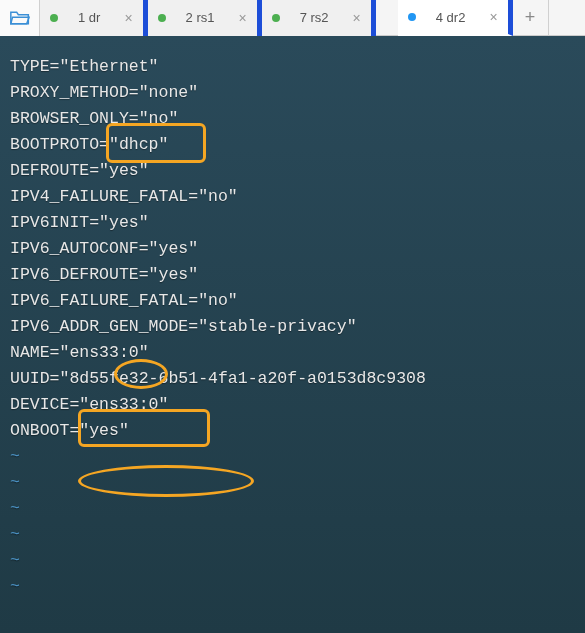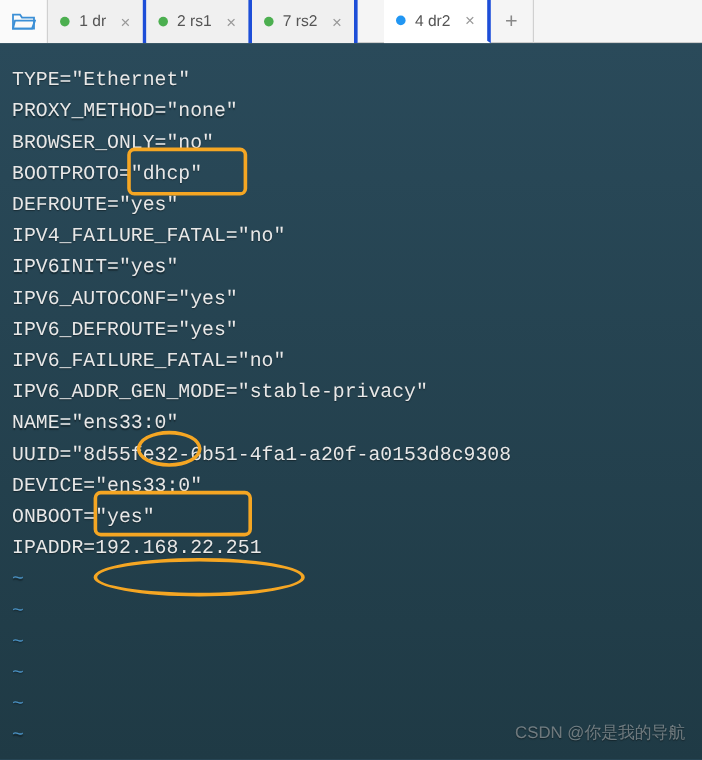--- a/index.html
+++ b/index.html
@@ -26,24 +26,24 @@
     display: flex;
     align-items: center;
     justify-content: center;
     border-right: 1px solid #d0d0d0;
     background: #fafafa;
   }
   .folder-icon svg { width: 20px; height: 16px; }
   .tab {
     display: flex;
     align-items: center;
-    gap: 8px;
+    gap: 20px;
     padding: 0 10px;
     height: 36px;
-    border-right: 3px solid #1d4ed8;
+    border-right: 5px solid #1d4ed8;
     background: #f0f0f0;
     cursor: pointer;
     white-space: nowrap;
   }
   .tab.active {
     background: #ffffff;
     border-bottom: 2px solid #fff;
     margin-bottom: -1px;
     margin-left: 22px;
   }
@@ -137,27 +137,25 @@
   <div class="line">IPV4_FAILURE_FATAL="no"</div>
   <div class="line">IPV6INIT="yes"</div>
   <div class="line">IPV6_AUTOCONF="yes"</div>
   <div class="line">IPV6_DEFROUTE="yes"</div>
   <div class="line">IPV6_FAILURE_FATAL="no"</div>
   <div class="line">IPV6_ADDR_GEN_MODE="stable-privacy"</div>
   <div class="line">NAME="ens33:0"</div>
   <div class="line">UUID="8d55fe32-6b51-4fa1-a20f-a0153d8c9308</div>
   <div class="line">DEVICE="ens33:0"</div>
   <div class="line">ONBOOT="yes"</div>
-  <div class="line">IPADDR=192.168.22.251</div>
   <div class="line tilde">~</div>
   <div class="line tilde">~</div>
   <div class="line tilde">~</div>
   <div class="line tilde">~</div>
   <div class="line tilde">~</div>
   <div class="line tilde">~</div>
 
   <div class="highlight-box" style="top:87px;left:106px;width:100px;height:40px;"></div>
   <div class="highlight-ellipse" style="top:323px;left:114px;width:54px;height:30px;"></div>
   <div class="highlight-box" style="top:373px;left:78px;width:132px;height:38px;"></div>
   <div class="highlight-ellipse" style="top:429px;left:78px;width:176px;height:32px;"></div>
 
-  <div class="watermark">CSDN @你是我的导航</div>
 </div>
 
 </body></html>

